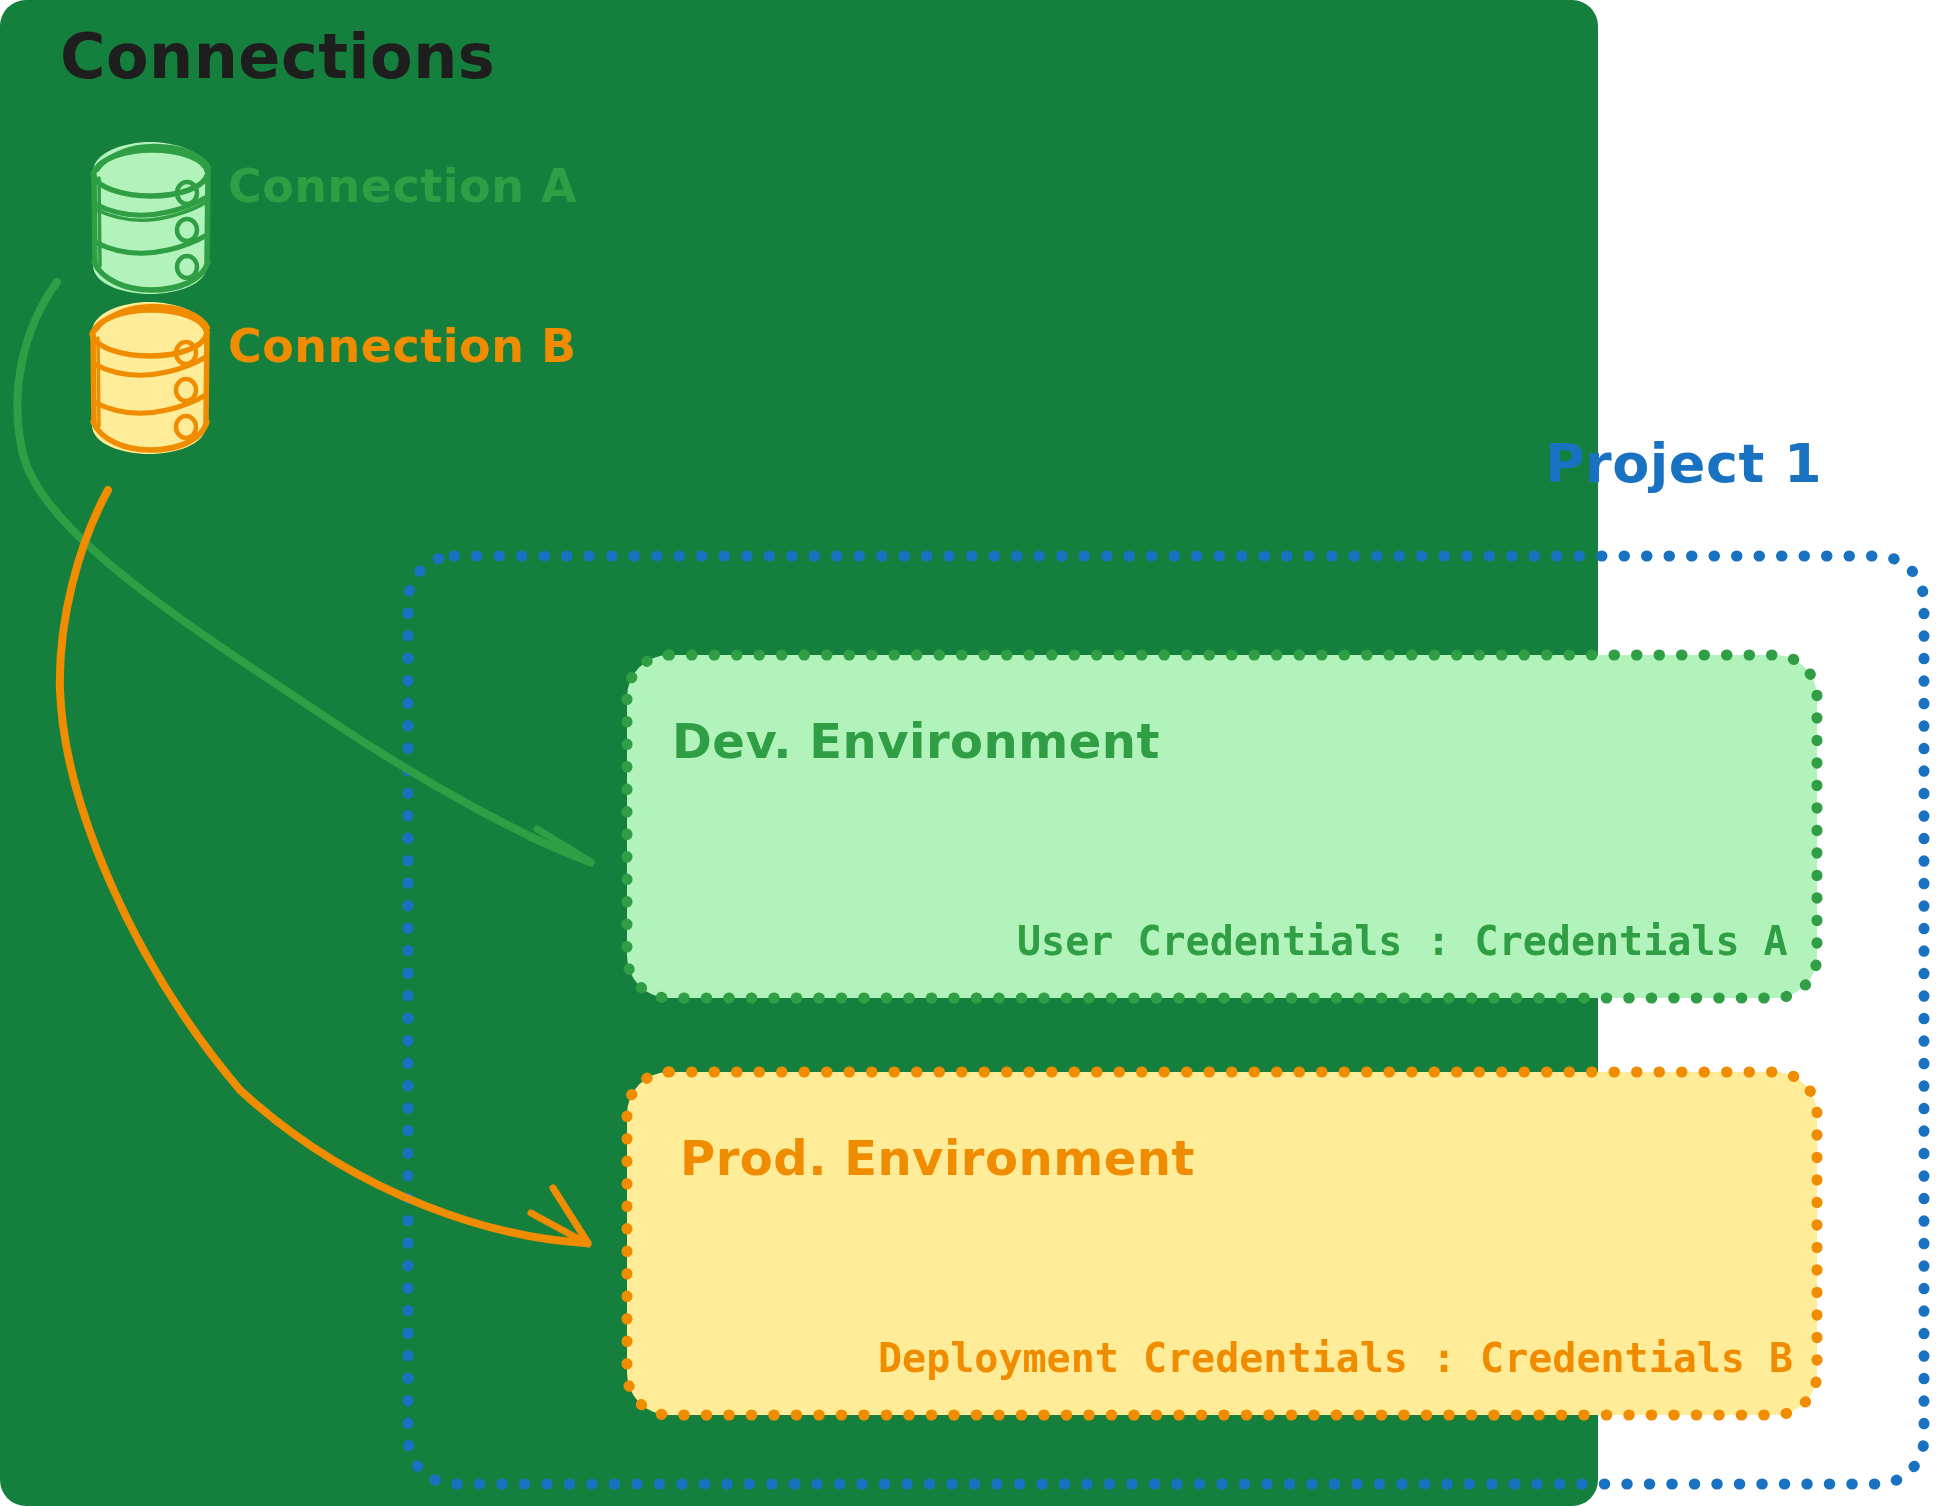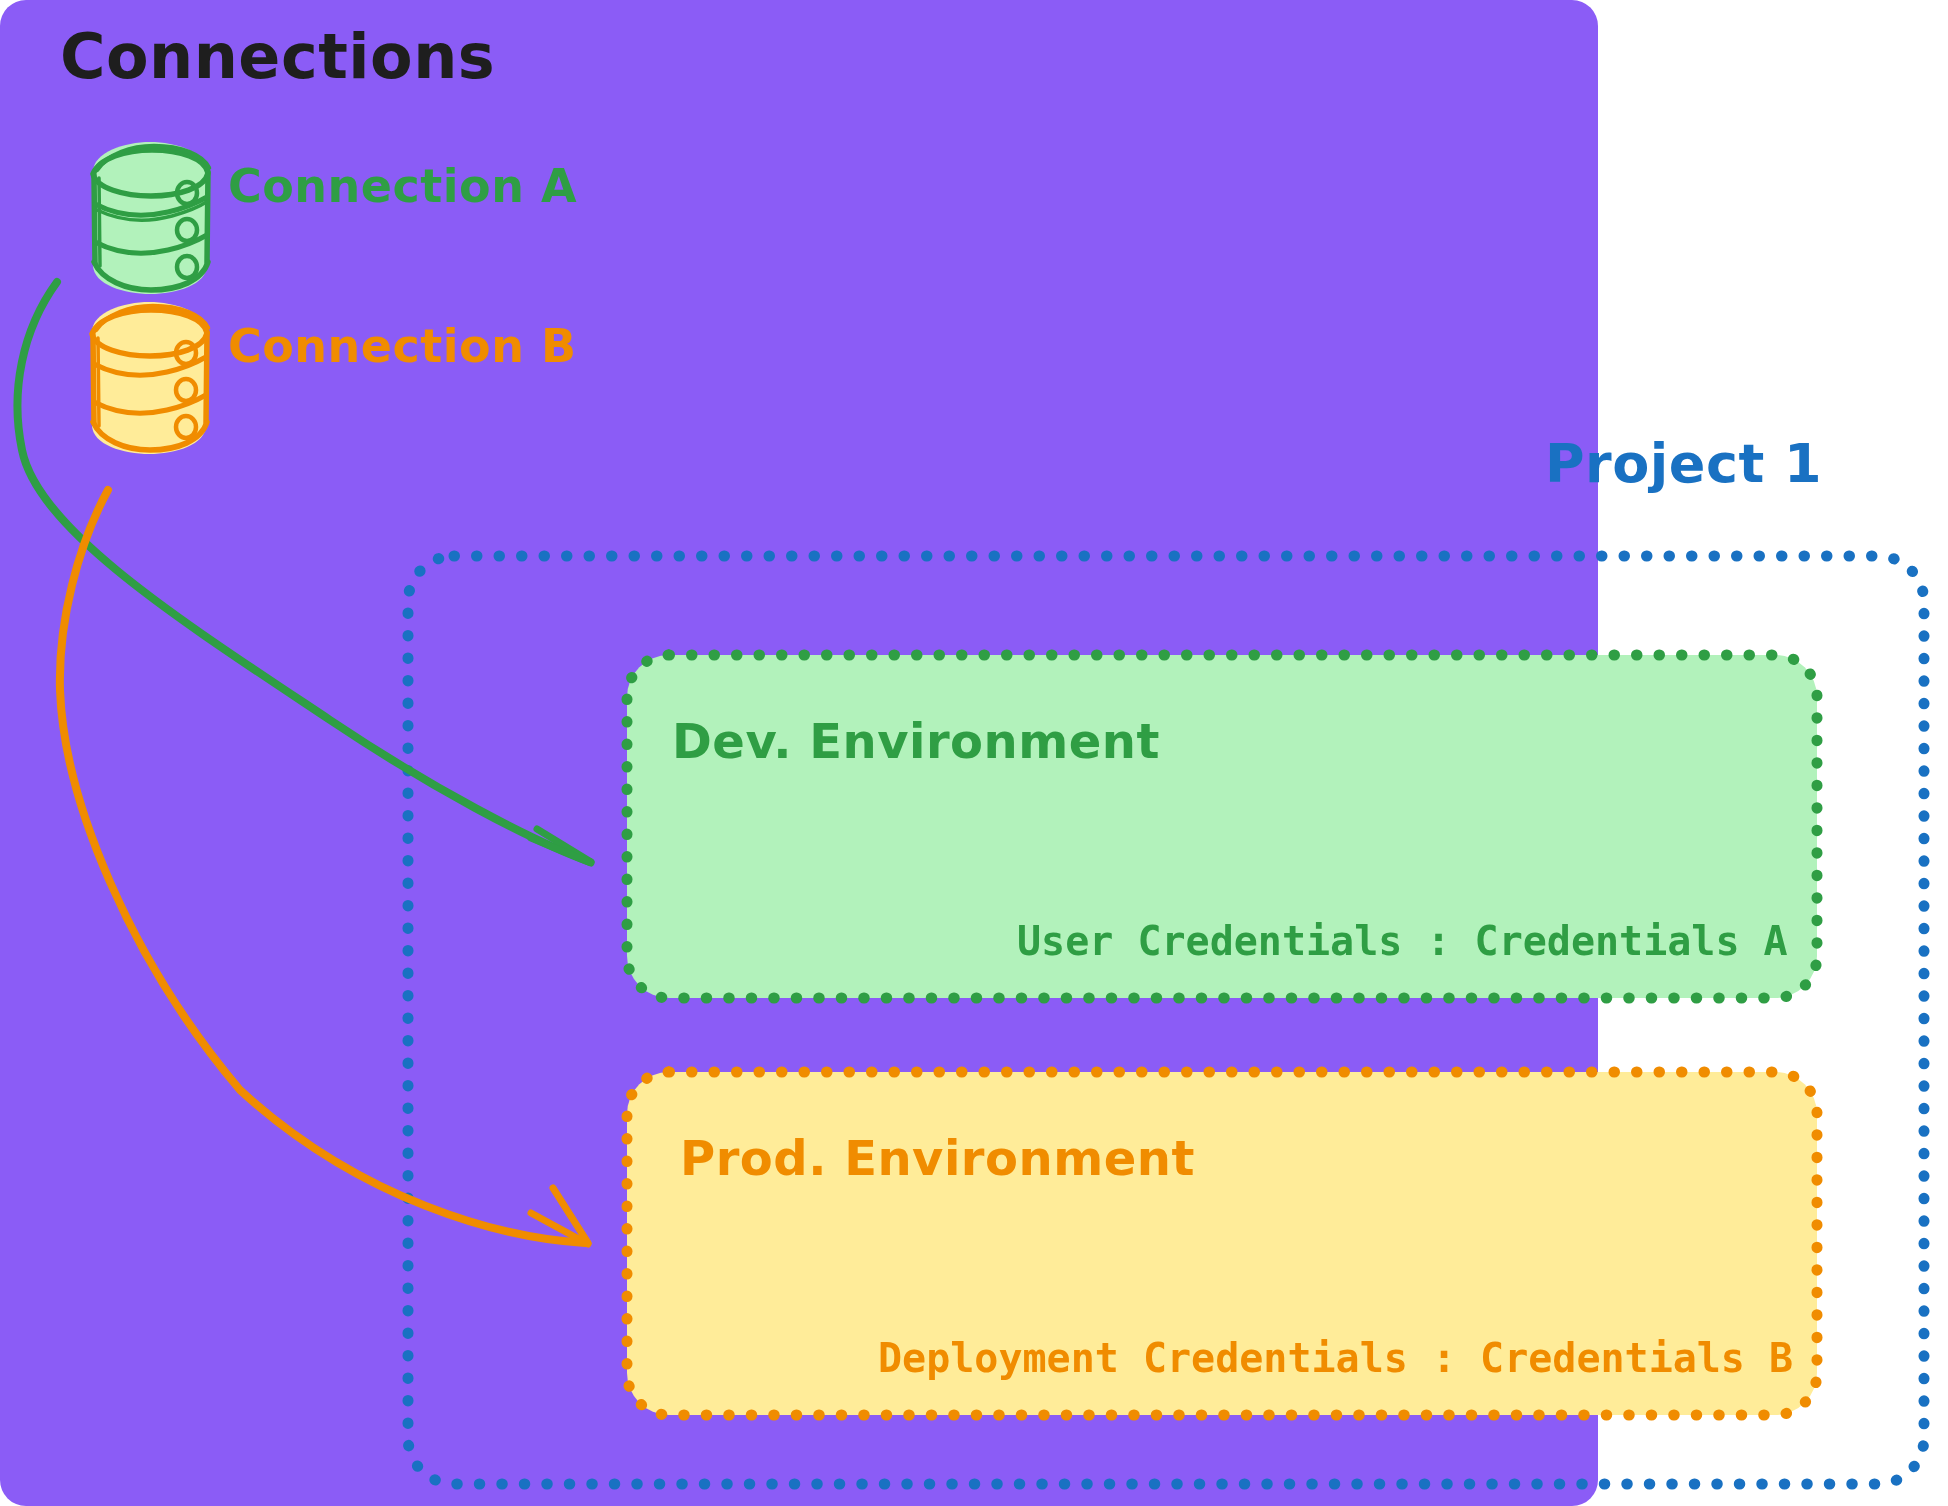--- a/index.html
+++ b/index.html
@@ -10,21 +10,21 @@
   body {
     width: 1948px;
     height: 1506px;
     font-family: "DejaVu Sans", sans-serif;
     overflow: hidden;
   }
   #canvas {
     position: relative;
     width: 1598px;
     height: 1506px;
-    background: #8b5cf6;
+    background: #15803d;
     border-radius: 26px;
   }
   #diagram {
     position: absolute;
     top: 0;
     left: 0;
     width: 1948px;
     height: 1506px;
   }
   .hand-title {

